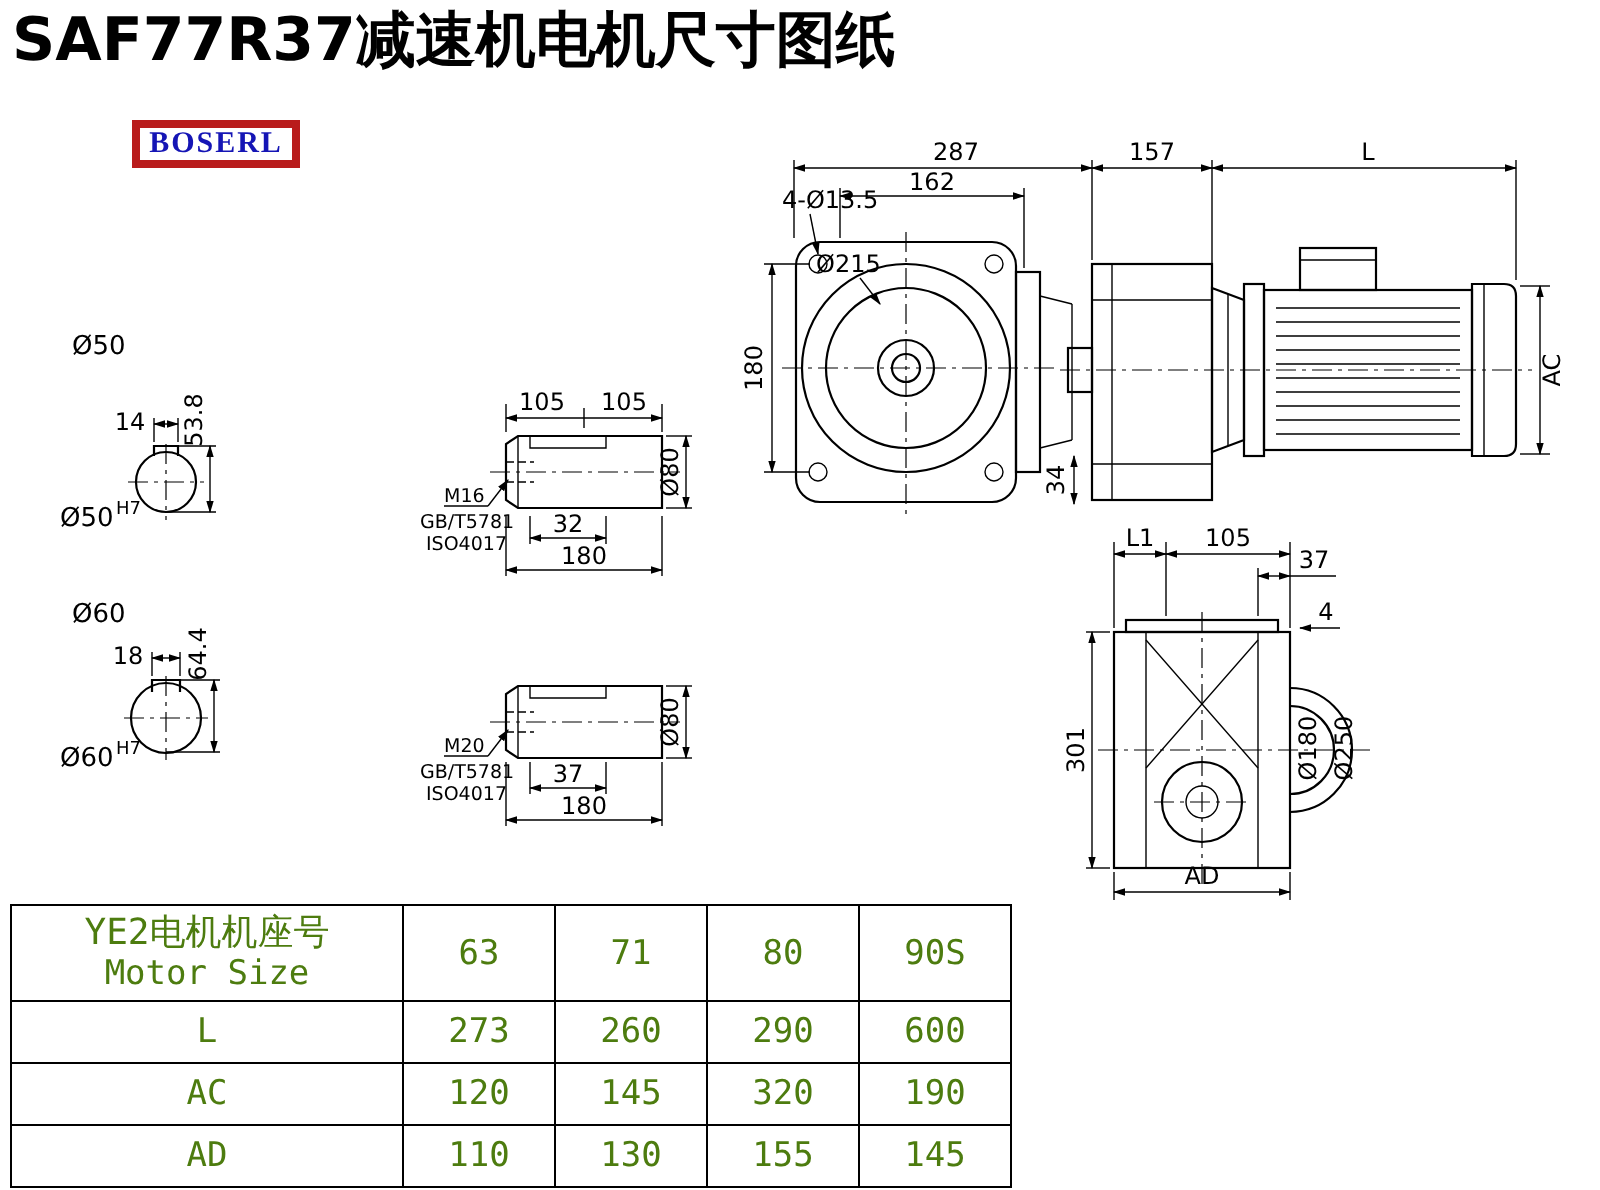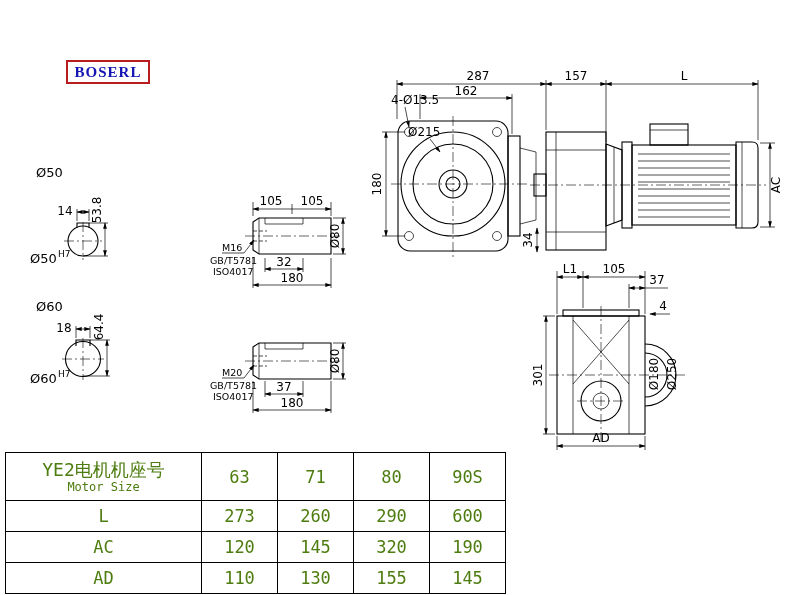--- a/index.html
+++ b/index.html
@@ -1,46 +1,47 @@
 <!DOCTYPE html>
 <html><head>
 <meta charset="utf-8">
 <style>
   html,body{margin:0;padding:0;background:#fff;}
   .page{position:relative;width:800px;height:595px;background:#fff;overflow:hidden;
         font-family:"DejaVu Sans",sans-serif;color:#000;}
   .title{position:absolute;left:6px;top:0;margin:0;font-size:30px;font-weight:bold;
          font-family:"DejaVu Sans",sans-serif;color:#000;white-space:nowrap;}
-  .logo{position:absolute;left:66px;top:60px;width:84px;height:24px;border:2px solid #b91c1c;
+  .logo{position:absolute;left:66px;top:60px;width:84px;height:24px;border:4px solid #b91c1c;
         display:flex;align-items:center;justify-content:center;background:#fff;box-sizing:border-box;}
   .logo span{font-family:"Liberation Serif",serif;font-size:15px;font-weight:bold;
         color:#1515b5;letter-spacing:1px;}
   svg.drawing{position:absolute;left:0;top:36px;}
   svg .ln{stroke:#000;stroke-width:1.1;fill:none;}
   svg .thin{stroke:#000;stroke-width:0.7;fill:none;}
   svg .dim{stroke:#000;stroke-width:0.7;fill:none;}
   svg .cl{stroke:#000;stroke-width:0.6;fill:none;stroke-dasharray:10 3 2 3;}
   svg .hid{stroke:#000;stroke-width:0.7;fill:none;stroke-dasharray:4 2;}
   svg text{font-family:"DejaVu Sans",sans-serif;font-size:12px;fill:#000;text-anchor:middle;}
   svg text.ds{text-anchor:start;}
   svg text.big{font-size:13px;}
   svg text.sm{font-size:9.5px;}
   svg text.sup{font-size:9px;}
   .spec-table{position:absolute;left:5px;top:452px;border-collapse:collapse;table-layout:fixed;
         font-family:"DejaVu Sans Mono","DejaVu Sans",monospace;color:#4d7c0f;}
   .spec-table td{border:1.5px solid #000;text-align:center;vertical-align:middle;padding:0;
         font-size:17px;}
   .spec-table .hdr1{font-size:18px;line-height:1.2;}
-  .spec-table .hdr2{font-size:12px;line-height:1.2;}
+  .spec-table .hdr2{font-size:17px;line-height:1.2;}
 </style>
 </head>
 <body>
 
 <div class="page">
 
+  <h1 class="title">SAF77R37减速机电机尺寸图纸</h1>
 
   <div class="logo">
     <span>BOSERL</span>
   </div>
 
   <svg class="drawing" width="800" height="450" viewBox="0 36 800 414">
     <defs>
       <marker id="ar" viewBox="0 0 10 6" refX="9" refY="3" markerWidth="9" markerHeight="5.5" orient="auto-start-reverse">
         <path d="M0,0L10,3L0,6Z" fill="#000"></path>
       </marker>

